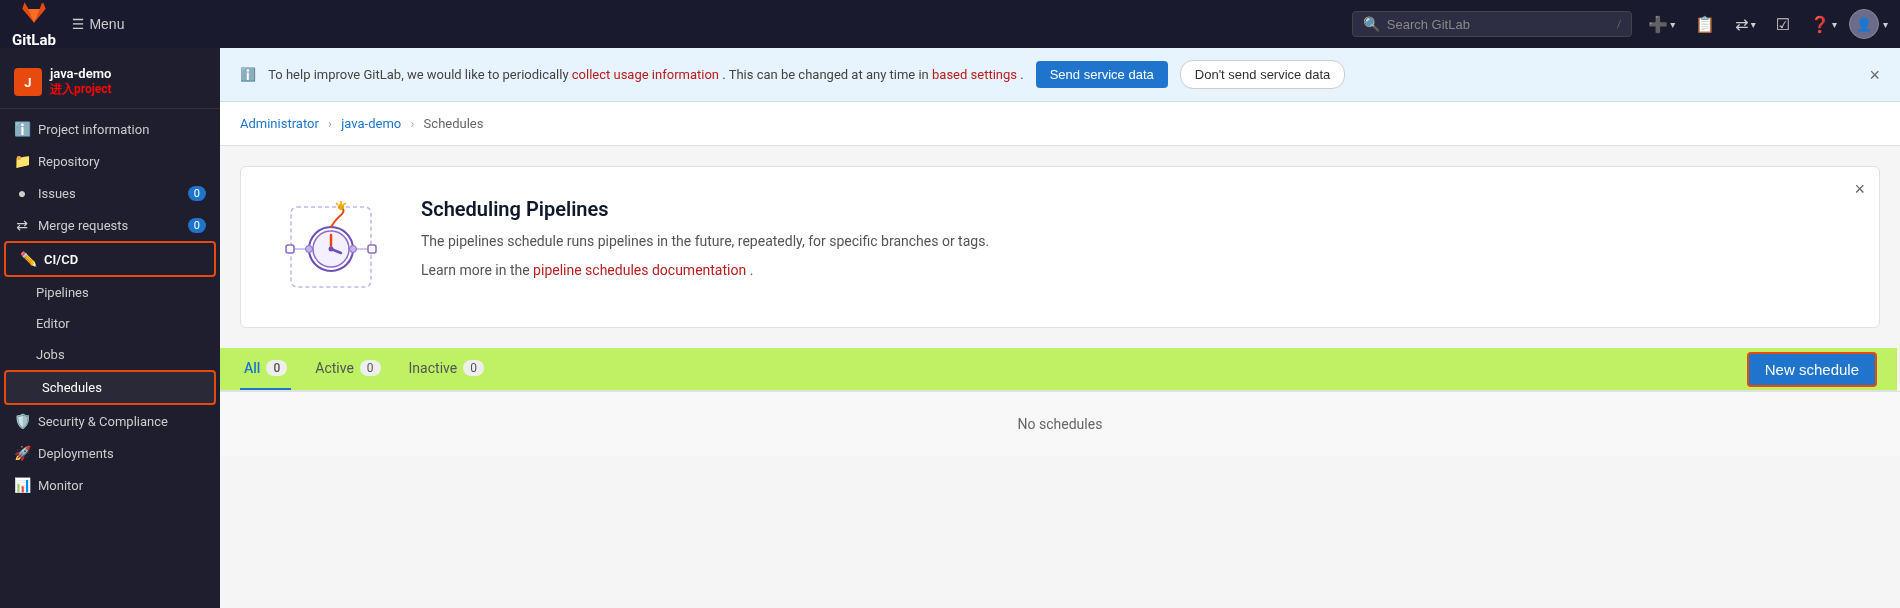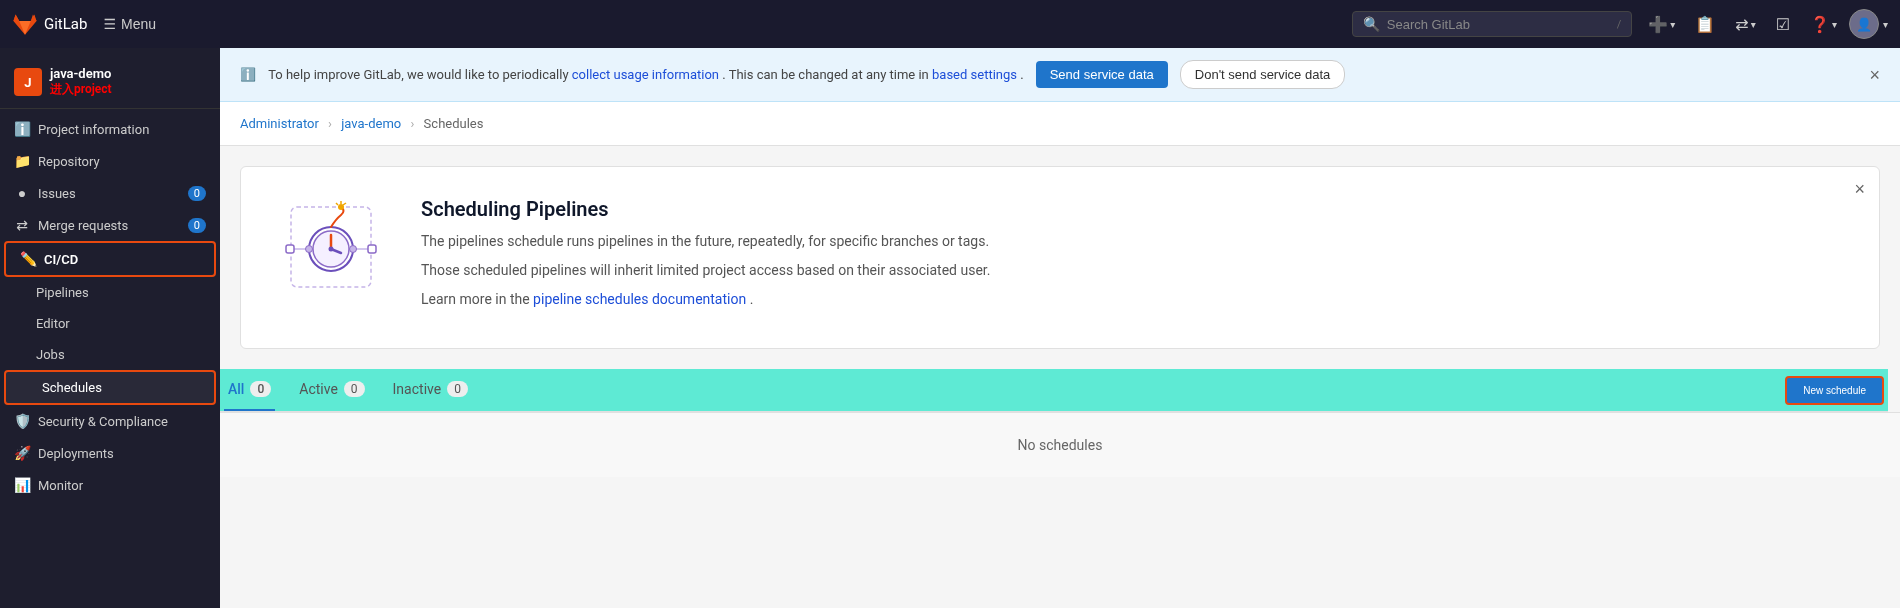--- a/index.html
+++ b/index.html
@@ -15,22 +15,23 @@
       gap: 8px;
       position: fixed;
       top: 0; left: 0; right: 0;
       z-index: 100;
     }
     .nav-logo {
       display: flex;
       align-items: center;
       gap: 6px;
       color: white;
-      font-weight: 400;
+      font-weight: 700;
       font-size: 15px;
+      flex-direction: column;
     }
     .gitlab-fox {
       width: 26px; height: 26px;
     }
     .nav-menu-btn {
       color: #aaa;
       background: none;
       border: none;
       cursor: pointer;
       display: flex;
@@ -220,21 +221,21 @@
     }
     .btn-secondary {
       background: white;
       color: #303030;
       border: 1px solid #ccc;
       border-radius: 13px;
       padding: 6px 14px;
       cursor: pointer;
       font-size: 13px;
     }
-    .link { color: #1d4ed8; text-decoration: none; }
+    .link { color: #b91c1c; text-decoration: none; }
 
     
     .breadcrumb-bar {
       padding: 14px 20px;
       font-size: 13px;
       color: #666;
       background: white;
       border-bottom: 1px solid #e0e0e0;
     }
     .breadcrumb-bar a { color: #1f75cb; text-decoration: none; }
@@ -278,24 +279,24 @@
       font-size: 14px;
       color: #555;
       margin-bottom: 8px;
       line-height: 1.5;
     }
 
     
     .tabs-toolbar {
       display: flex;
       align-items: center;
-      padding: 0 4px;
-      background: #5eead4;
+      padding: 0 20px;
+      background: #bef264;
       border-bottom: 1px solid #e0e0e0;
-      margin: 0 12px 0 0;
+      margin: 0 3px 0 0;
     }
     .tab-item {
       padding: 12px 4px;
       margin-right: 20px;
       cursor: pointer;
       font-size: 14px;
       color: #555;
       border-bottom: 2px solid transparent;
       display: flex;
       align-items: center;
@@ -314,21 +315,21 @@
       color: #555;
     }
     .tabs-spacer { flex: 1; }
     .btn-new-schedule {
       background: #1f75cb;
       color: white;
       border: 2px solid #e8490f;
       border-radius: 4px;
       padding: 7px 16px;
       cursor: pointer;
-      font-size: 10px;
+      font-size: 15px;
       font-weight: 500;
     }
 
     
     .schedules-table {
       margin: 0 0;
       background: #a21caf;
     }
     .no-schedules-row {
       background: #f8f8f8;
@@ -524,21 +525,20 @@
           <line x1="5" y1="52" x2="24" y2="52" stroke="#c5b4e8" stroke-width="1.5"></line>
           <line x1="76" y1="52" x2="95" y2="52" stroke="#c5b4e8" stroke-width="1.5"></line>
 
           <rect x="5" y="48" width="8" height="8" rx="2" fill="white" stroke="#8b6ac7" stroke-width="1.5"></rect>
           <rect x="87" y="48" width="8" height="8" rx="2" fill="white" stroke="#8b6ac7" stroke-width="1.5"></rect>
         </svg>
       </div>
       <div class="card-content">
         <h2>Scheduling Pipelines</h2>
         <p>The pipelines schedule runs pipelines in the future, repeatedly, for specific branches or tags.</p>
-        <p>Those scheduled pipelines will inherit limited project access based on their associated user.</p>
         <p>
           <span>Learn more in the</span>
           <a class="link" href="#">
             <span>pipeline schedules documentation</span>
           </a>
           <span>.</span>
         </p>
       </div>
     </div>
 

